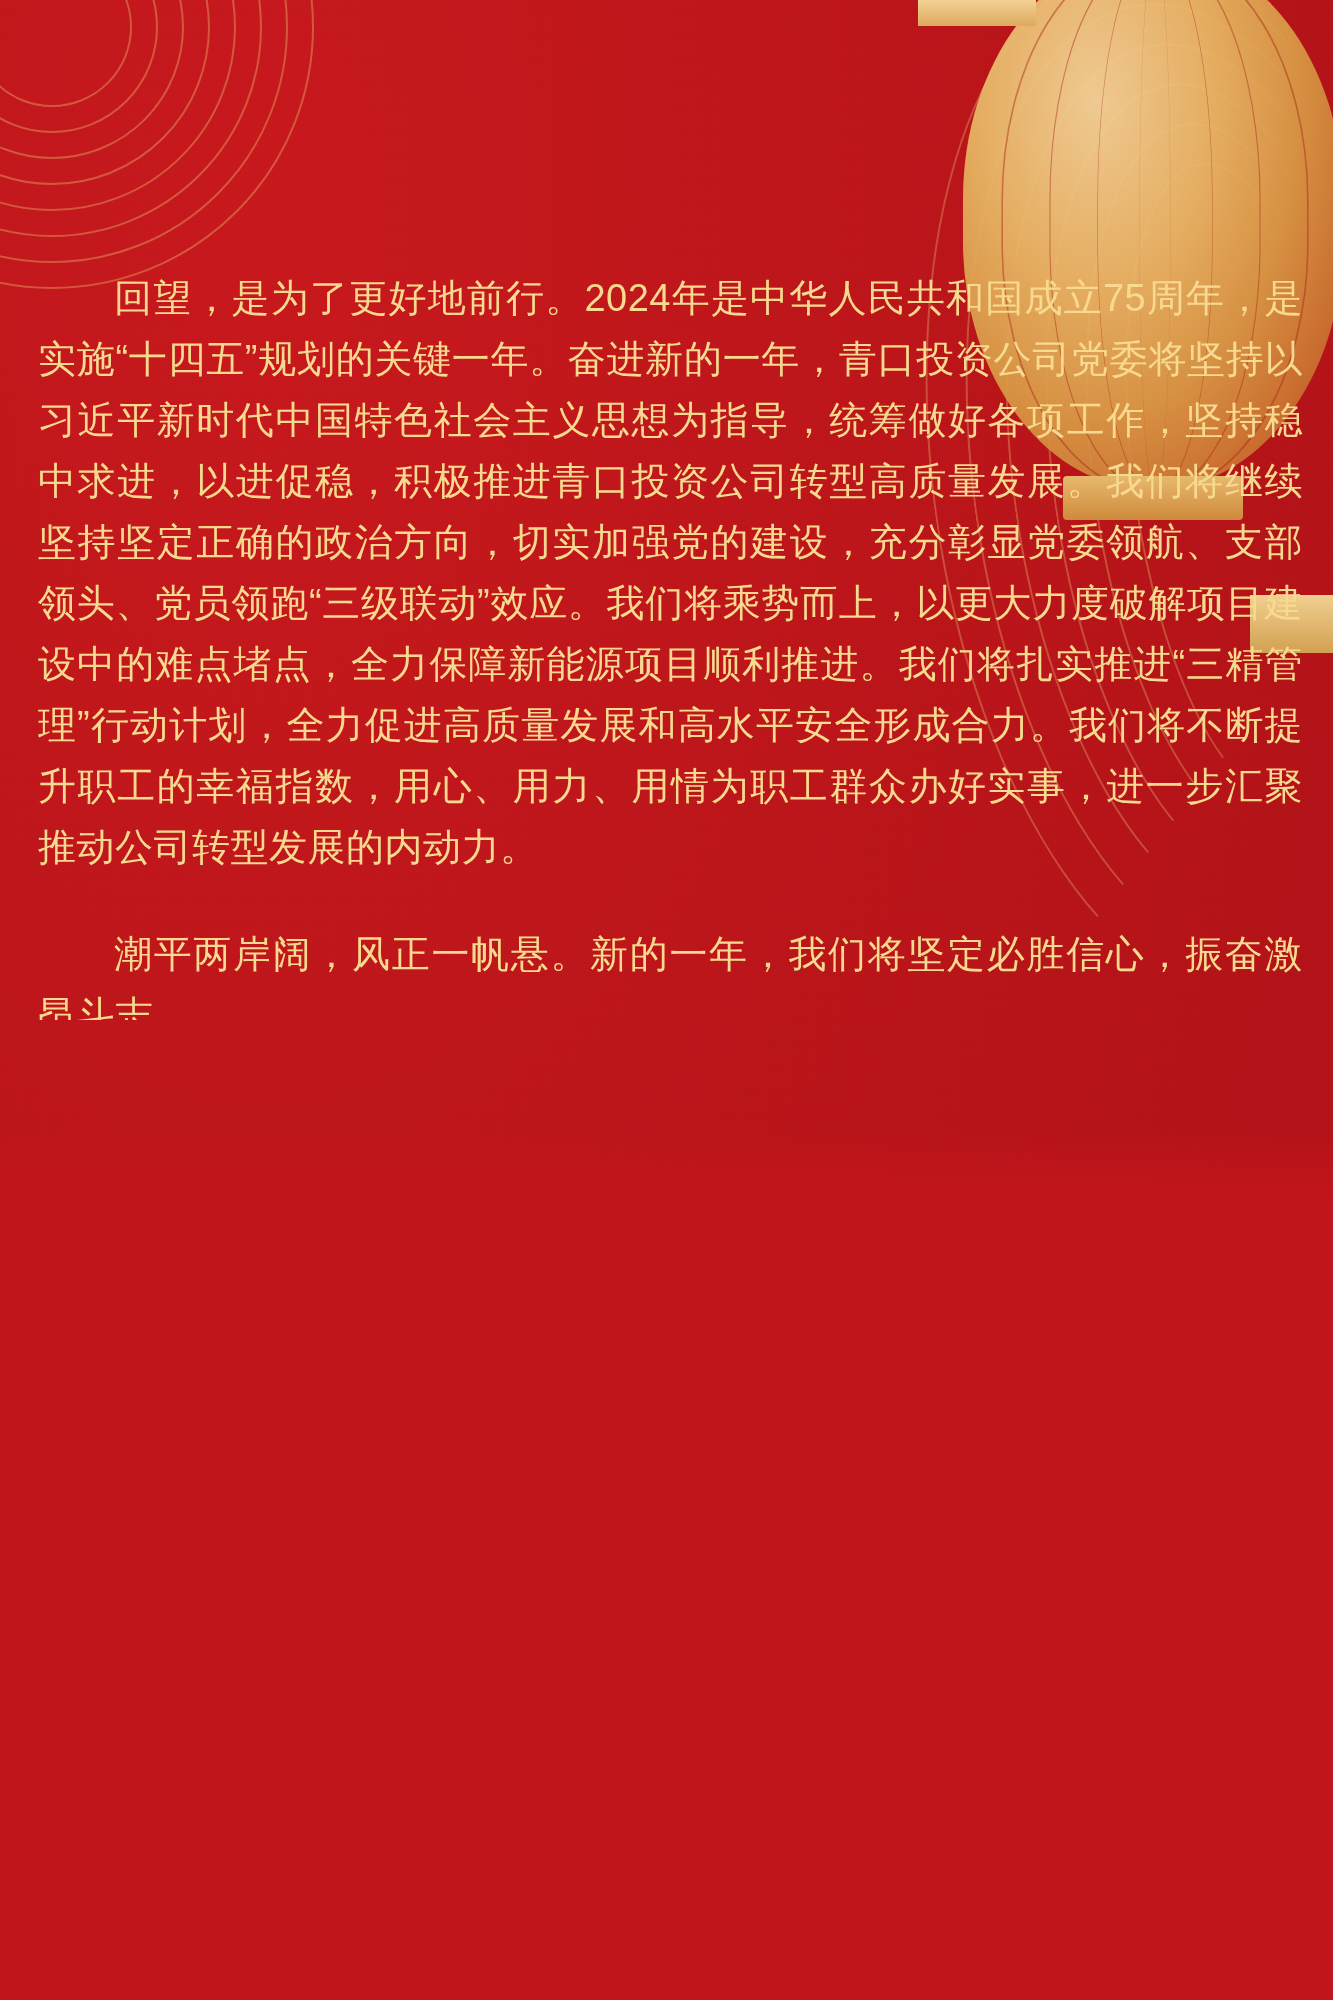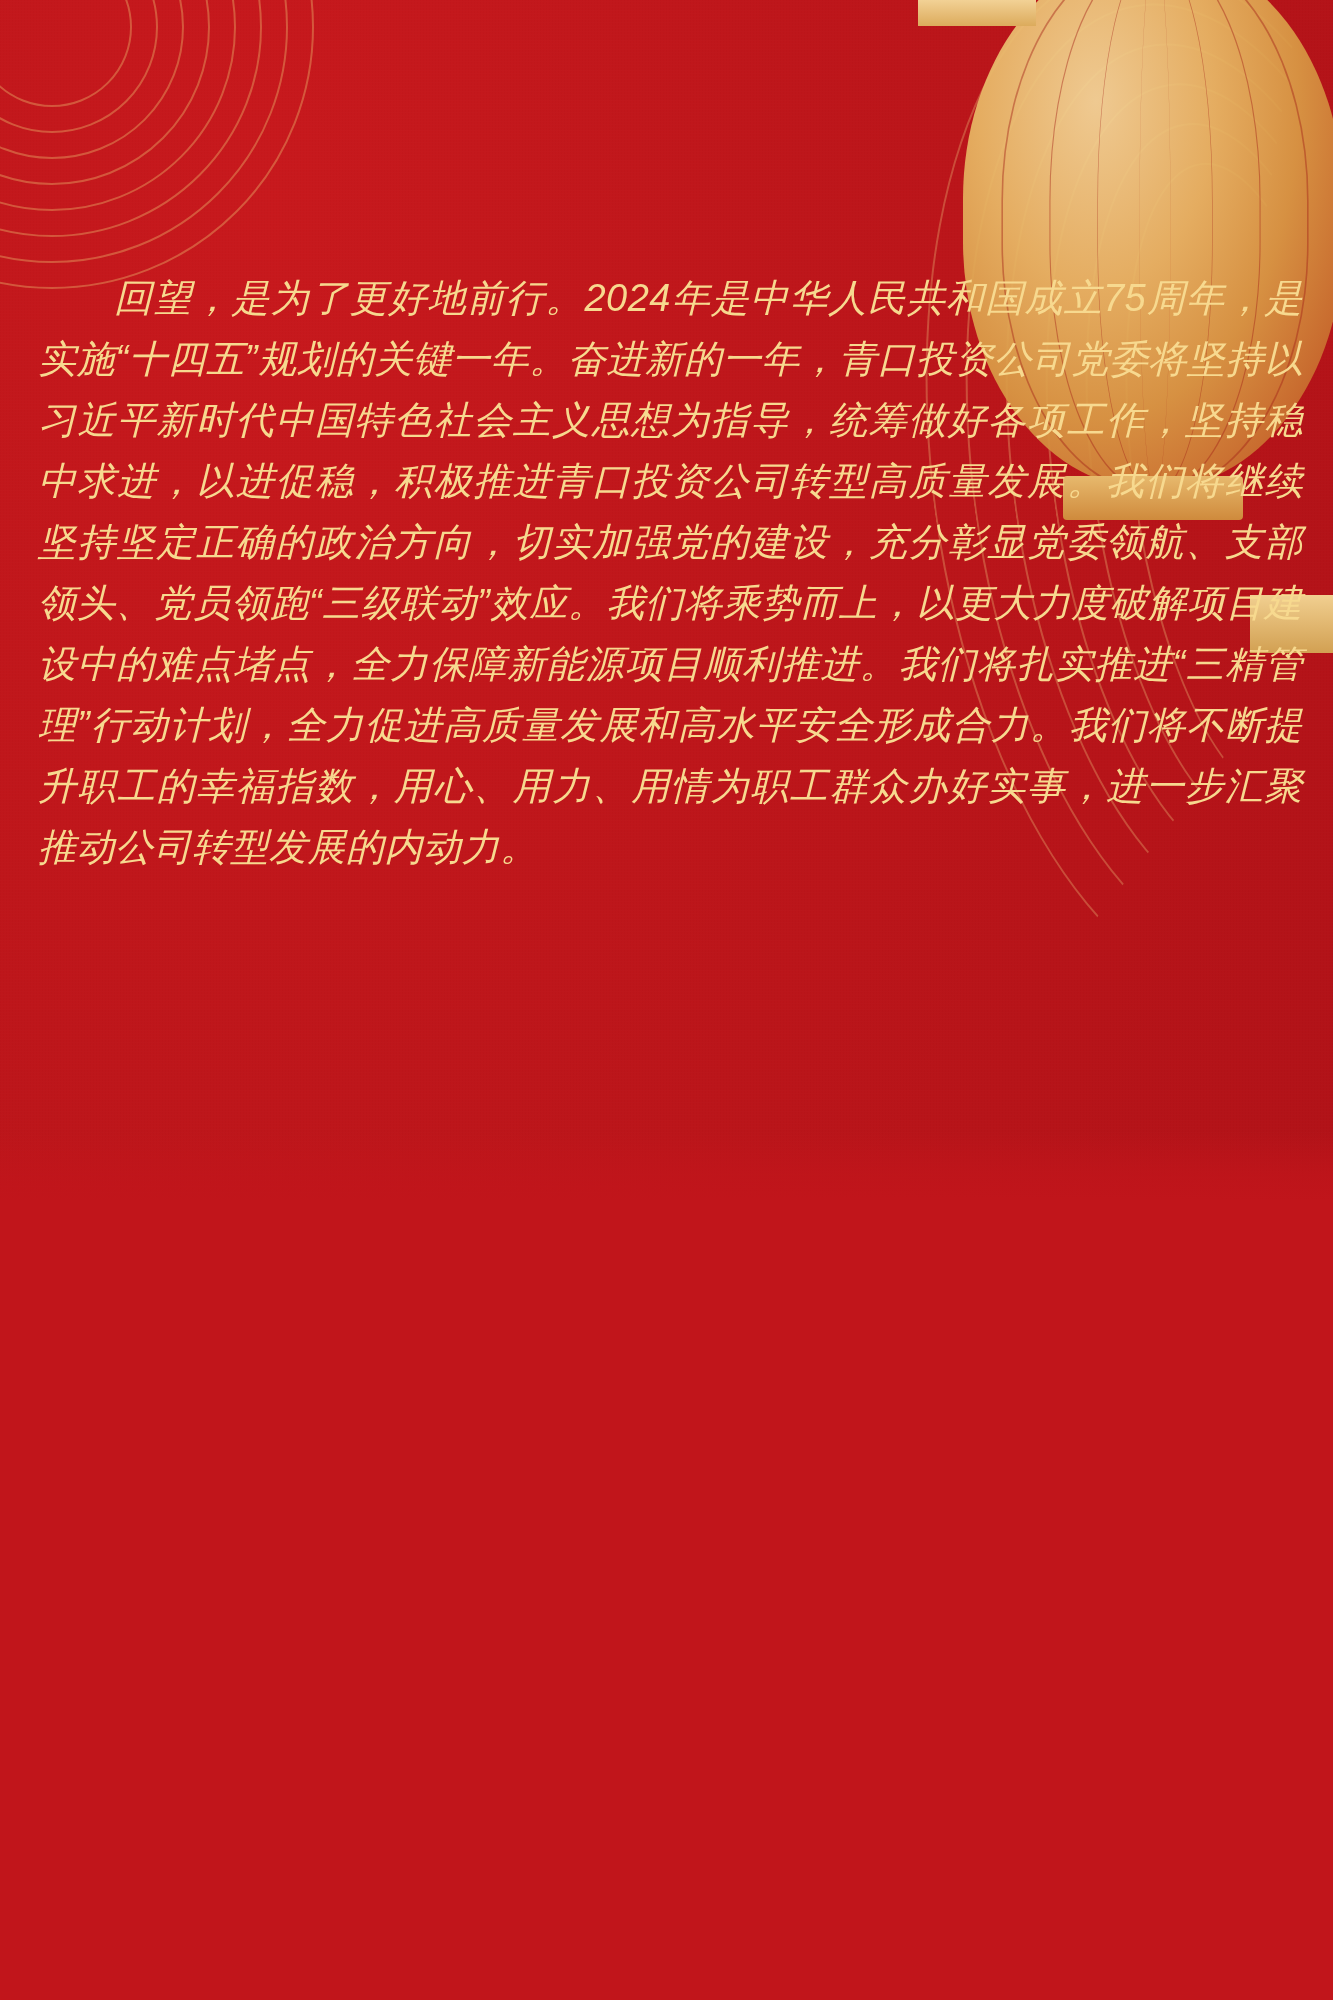--- a/index.html
+++ b/index.html
@@ -141,21 +141,20 @@
   }
   .para {
     color: #f7d98f;
     font-size: 38px;
     line-height: 61px;
     letter-spacing: 0.5px;
     text-indent: 2em;
     margin: 0 0 46px 0;
     text-align: justify;
     text-justify: inter-ideograph;
-    font-style: italic;
   }
   .para.clipped {
     max-height: 96px;
     overflow: hidden;
   }
   .fade-mask {
     position: absolute;
     left: 0;
     right: 0;
     top: 1130px;
@@ -209,16 +208,17 @@
   <div class="lantern-rib" style="transform:scaleX(.08);"></div>
   <div class="lantern-cap bottom"></div>
   <div class="lantern-tassel"></div>
 </div>
 
 <div class="top-gold-block"></div>
 <div class="mid-gold-bar"></div>
 
 <div class="article">
   <p class="para">回望，是为了更好地前行。2024年是中华人民共和国成立75周年，是实施“十四五”规划的关键一年。奋进新的一年，青口投资公司党委将坚持以习近平新时代中国特色社会主义思想为指导，统筹做好各项工作，坚持稳中求进，以进促稳，积极推进青口投资公司转型高质量发展。我们将继续坚持坚定正确的政治方向，切实加强党的建设，充分彰显党委领航、支部领头、党员领跑“三级联动”效应。我们将乘势而上，以更大力度破解项目建设中的难点堵点，全力保障新能源项目顺利推进。我们将扎实推进“三精管理”行动计划，全力促进高质量发展和高水平安全形成合力。我们将不断提升职工的幸福指数，用心、用力、用情为职工群众办好实事，进一步汇聚推动公司转型发展的内动力。</p>
+  <p class="para clipped">潮平两岸阔，风正一帆悬。新的一年，我们将坚定必胜信心，振奋激昂斗志</p>
 </div>
 
 <div class="fade-mask"></div>
 <div class="bottom-fill"></div>
 
 </body></html>

